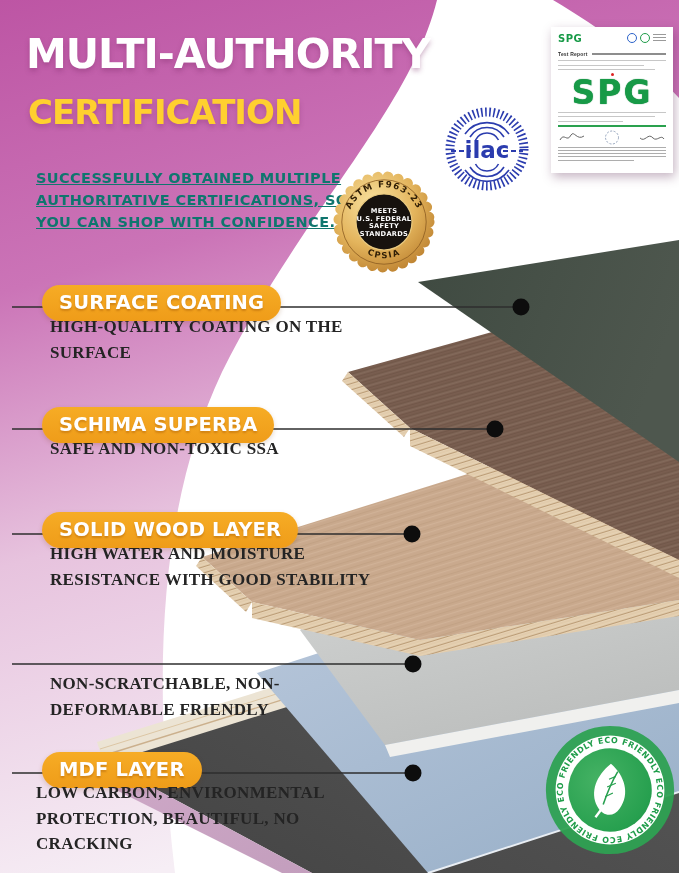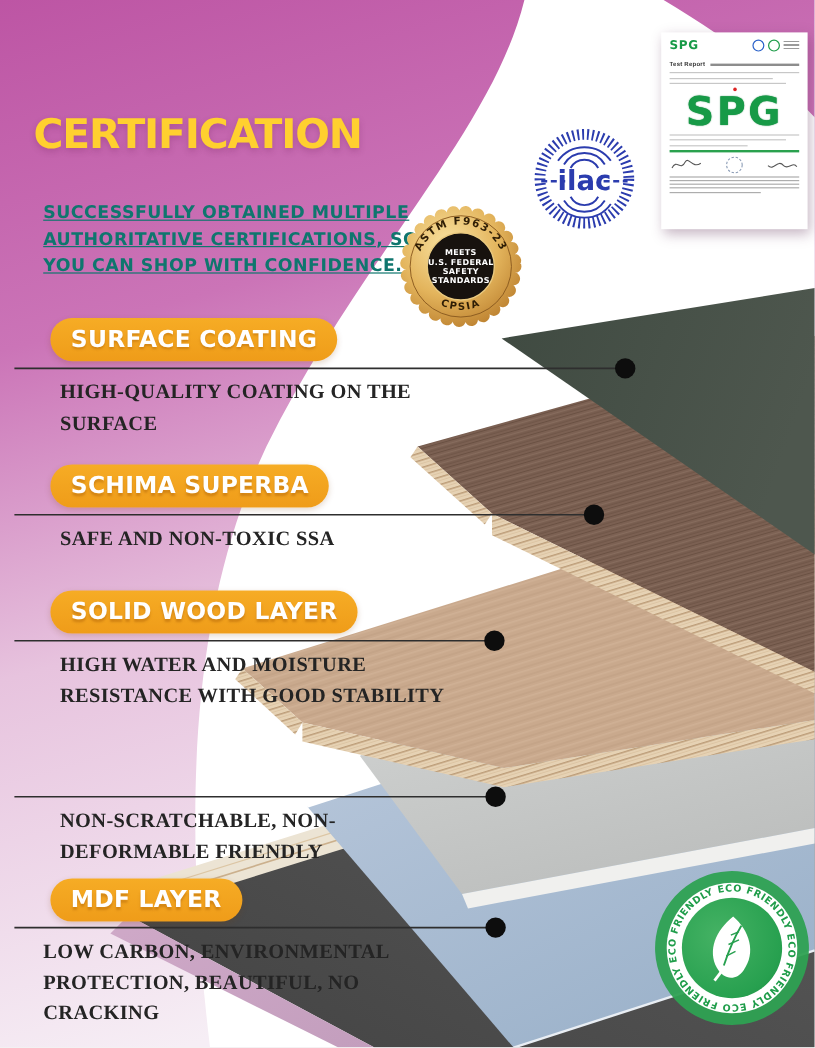--- a/index.html
+++ b/index.html
@@ -14,26 +14,26 @@
   .title2{position:absolute;left:28px;top:92px;font-family:"DejaVu Sans",sans-serif;
           font-weight:800;font-size:34px;letter-spacing:-1px;color:#ffd02f;
           text-shadow:0 3px 5px rgba(120,40,100,.3);white-space:nowrap;}
   .subtitle{position:absolute;left:36px;top:168px;width:320px;font-family:"DejaVu Sans",sans-serif;
           font-weight:800;font-size:14.5px;line-height:1.5;letter-spacing:.4px;color:#0f766e;text-decoration:underline;}
 
   
   .pill{position:absolute;display:inline-block;background:linear-gradient(#f6ac25,#ef9c19);
         border-radius:22px;padding:6px 17px 7px;color:#fff;font-family:"DejaVu Sans",sans-serif;
         font-weight:800;font-size:19.5px;letter-spacing:.2px;white-space:nowrap;
-        text-shadow:0 2px 2px rgba(150,75,0,.35);box-shadow:0 2px 5px rgba(120,60,0,.2);}
+        text-shadow:0 2px 2px rgba(150,75,0,.35);box-shadow:0 2px 5px rgba(120,60,0,.2);margin-top:20px;}
   .desc{position:absolute;width:335px;font-family:Liberation Serif, serif;font-weight:700;
         font-size:17px;line-height:1.5;letter-spacing:.3px;color:#242424;}
 
   
-  .spg-doc{position:absolute;left:551px;top:27px;width:122px;height:164px;background:#fff;
+  .spg-doc{position:absolute;left:551px;top:27px;width:122px;height:146px;background:#fff;
            box-shadow:2px 4px 10px rgba(90,40,80,.35);padding:6px 7px;box-sizing:border-box;}
   .spg-head{display:flex;justify-content:space-between;align-items:flex-start;height:15px;}
   .spg-logo{color:#179a47;font-family:"DejaVu Sans",sans-serif;font-weight:800;font-size:10px;letter-spacing:.5px;}
   .spg-marks{display:flex;gap:3px;align-items:center;}
   .spg-marks i{display:block;width:8px;height:8px;border-radius:50%;}
   .spg-marks .m1{border:1.5px solid #2b62c9;}
   .spg-marks .m2{border:1.5px solid #1f9d4a;}
   .spg-marks .mtxt{width:13px;height:9px;background:repeating-linear-gradient(#9a9a9a 0 1px,#fff 1px 3px);border:none;border-radius:0;}
   .spg-report{display:flex;gap:4px;align-items:center;margin-top:3px;}
   .spg-report span{font-size:5px;font-weight:bold;color:#333;letter-spacing:.2px;}
@@ -142,20 +142,21 @@
     </g>
     <g fill="#0d0d0d">
       <circle cx="521" cy="307" r="8.5"></circle>
       <circle cx="495" cy="429" r="8.5"></circle>
       <circle cx="412" cy="534" r="8.5"></circle>
       <circle cx="413" cy="664" r="8.5"></circle>
       <circle cx="413" cy="773" r="8.5"></circle>
     </g>
   </svg>
 
+  <div class="title1">MULTI-AUTHORITY</div>
   <div class="title2">CERTIFICATION</div>
   <div class="subtitle">SUCCESSFULLY OBTAINED MULTIPLE AUTHORITATIVE CERTIFICATIONS, SO YOU CAN SHOP WITH CONFIDENCE.</div>
 
   <div class="spg-doc">
     <div class="spg-head">
       <span class="spg-logo">SPG</span>
       <span class="spg-marks">
         <i class="m1"></i>
         <i class="m2"></i>
         <i class="mtxt"></i>

